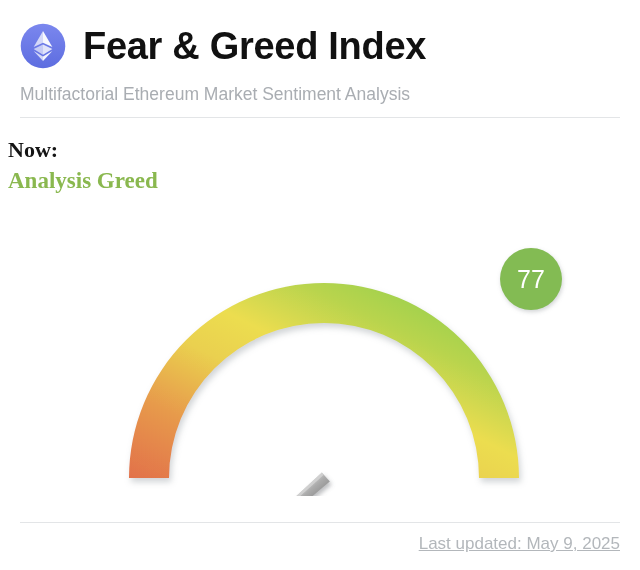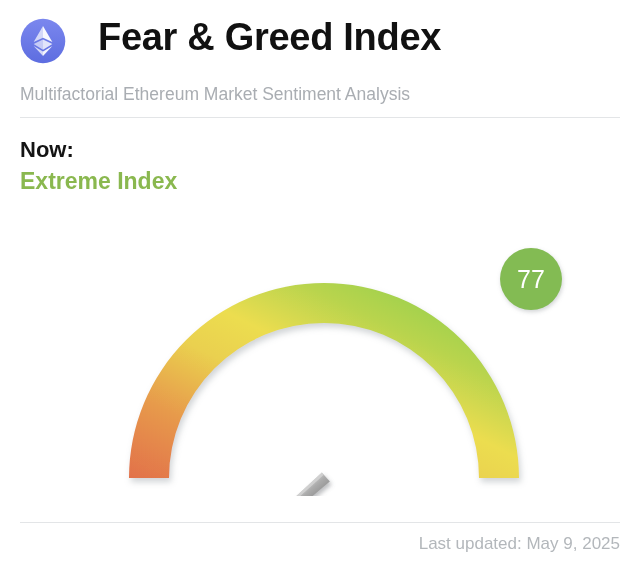--- a/index.html
+++ b/index.html
@@ -23,21 +23,22 @@
 
   
   .header {
     position: absolute;
     left: 20px;
     top: 18px;
     width: 600px;
   }
   .title-row {
     display: flex;
-    gap: 32px;
+    align-items: center;
+    gap: 17px;
     height: 56px;
   }
   .eth-logo {
     width: 46px;
     height: 46px;
     flex: 0 0 46px;
     display: block;
   }
   .page-title {
     font-size: 38px;
@@ -60,22 +61,23 @@
     width: 600px;
     height: 1px;
     background: #e3e5e7;
   }
   .divider-top { top: 117px; }
   .divider-bottom { top: 522px; }
 
   
   .status {
     position: absolute;
-    left: 20px;
+    left: 8px;
     top: 136px;
+    font-family: Liberation Serif, serif;
   }
   .status-now {
     font-size: 22px;
     font-weight: bold;
     color: #141414;
     line-height: 1.25;
   }
   .status-label {
     font-size: 23px;
     font-weight: bold;
@@ -104,20 +106,21 @@
   }
 
   
   .footer {
     position: absolute;
     right: 20px;
     top: 534px;
     font-size: 17px;
     color: #b3b7bb;
     white-space: nowrap;
+    text-decoration: underline;
   }
 </style>
 </head>
 <body>
 
 <div class="card">
 
   <div class="header">
     <div class="title-row">
       <svg class="eth-logo" viewBox="0 0 64 64">
@@ -137,21 +140,21 @@
       </svg>
       <div class="page-title">Fear &amp; Greed Index</div>
     </div>
     <div class="subtitle">Multifactorial Ethereum Market Sentiment Analysis</div>
   </div>
 
   <div class="divider divider-top"></div>
 
   <div class="status">
     <div class="status-now">Now:</div>
-    <div class="status-label">Extreme Index</div>
+    <div class="status-label">Analysis Greed</div>
   </div>
 
   <div class="gauge-wrap">
     <svg class="gauge-svg" viewBox="0 0 640 300">
       <defs>
 
         <linearGradient id="arcGrad" x1="0" y1="1" x2="1" y2="0" gradientUnits="objectBoundingBox">
           <stop offset="0%" stop-color="#e2714a"></stop>
           <stop offset="22%" stop-color="#e79a4c"></stop>
           <stop offset="42%" stop-color="#ead04f"></stop>

